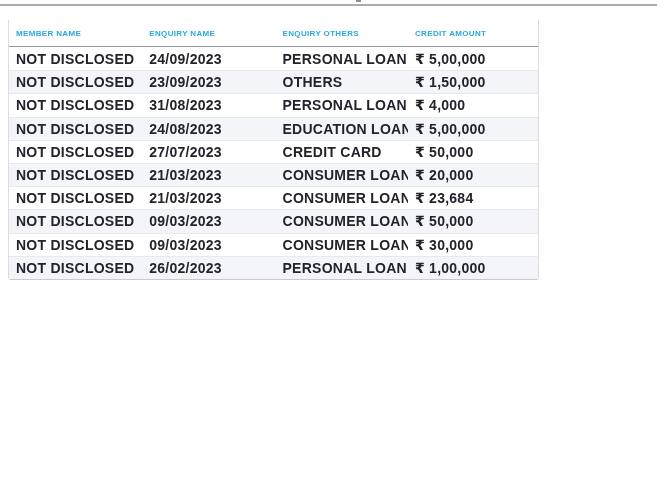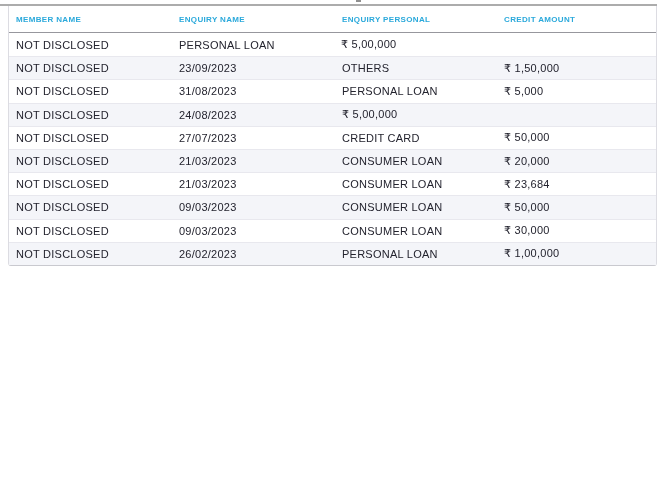--- a/index.html
+++ b/index.html
@@ -17,22 +17,22 @@
     background: #acacac;
   }
   .cutoff-fragment {
     position: absolute;
     left: 356px; top: 0;
     width: 5px; height: 2px;
     background: #8f8f8f;
   }
   .enq-table {
     position: absolute;
-    left: 8px; top: 6px;
-    width: 649px;
+    left: 8px; top: 20px;
+    width: 531px;
     background: #ffffff;
     border-left: 1px solid #dcdce2;
     border-right: 1px solid #dcdce2;
     border-bottom: 1px solid #c9c9cf;
     border-radius: 0 0 3px 3px;
   }
   .thead {
     display: flex;
     height: 27px;
     align-items: center;
@@ -50,22 +50,22 @@
   }
   .row {
     display: flex;
     height: 23.2px;
     align-items: center;
     background: #ffffff;
   }
   .row + .row { border-top: 1px solid #e8e8ee; }
   .row.alt { background: #f4f5f9; }
   .td {
-    font-size: 11px;
-    font-weight: 400;
+    font-size: 14px;
+    font-weight: 700;
     letter-spacing: 0.25px;
     color: #23232e;
     padding-left: 7px;
     white-space: nowrap;
     overflow: hidden;
   }
   .c0 { width: 163px; }
   .c1 { width: 163px; }
   .c2 { width: 162px; }
   .c3 { width: 159px; }
@@ -73,44 +73,46 @@
 </head>
 <body>
 
 <div class="top-divider"></div>
 <div class="cutoff-fragment"></div>
 
 <div class="enq-table">
   <div class="thead">
     <div class="th c0">MEMBER NAME</div>
     <div class="th c1">ENQUIRY NAME</div>
-    <div class="th c2">ENQUIRY PERSONAL</div>
+    <div class="th c2">ENQUIRY OTHERS</div>
     <div class="th c3">CREDIT AMOUNT</div>
   </div>
   <div id="tbody">
       <div class="row">
         <div class="td c0">NOT DISCLOSED</div>
+        <div class="td c1">24/09/2023</div>
         <div class="td c2">PERSONAL LOAN</div>
         <div class="td c3">₹ 5,00,000</div>
       </div>
       <div class="row alt">
         <div class="td c0">NOT DISCLOSED</div>
         <div class="td c1">23/09/2023</div>
         <div class="td c2">OTHERS</div>
         <div class="td c3">₹ 1,50,000</div>
       </div>
       <div class="row">
         <div class="td c0">NOT DISCLOSED</div>
         <div class="td c1">31/08/2023</div>
         <div class="td c2">PERSONAL LOAN</div>
-        <div class="td c3">₹ 5,000</div>
+        <div class="td c3">₹ 4,000</div>
       </div>
       <div class="row alt">
         <div class="td c0">NOT DISCLOSED</div>
         <div class="td c1">24/08/2023</div>
+        <div class="td c2">EDUCATION LOAN</div>
         <div class="td c3">₹ 5,00,000</div>
       </div>
       <div class="row">
         <div class="td c0">NOT DISCLOSED</div>
         <div class="td c1">27/07/2023</div>
         <div class="td c2">CREDIT CARD</div>
         <div class="td c3">₹ 50,000</div>
       </div>
       <div class="row alt">
         <div class="td c0">NOT DISCLOSED</div>

